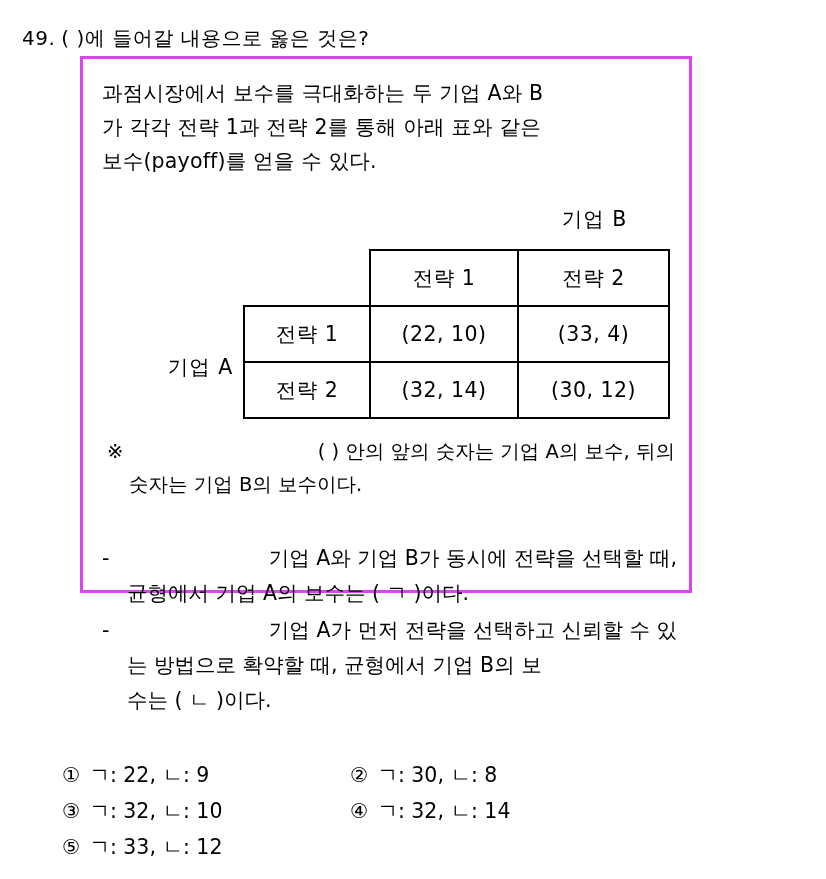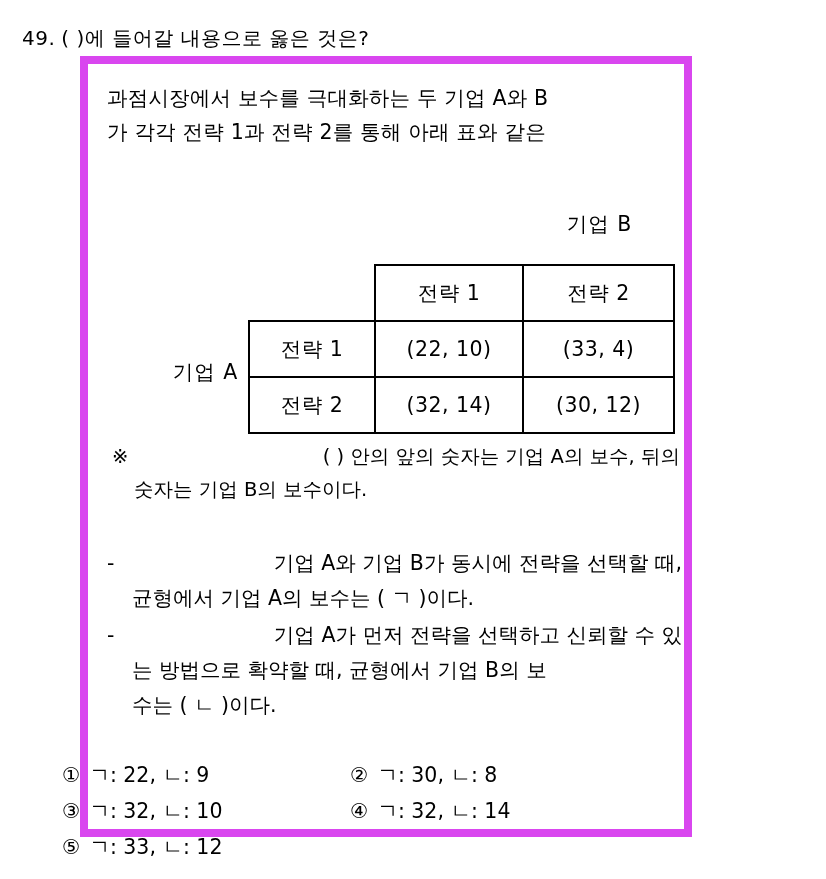--- a/index.html
+++ b/index.html
@@ -27,22 +27,22 @@
     white-space: nowrap;
   }
   #question-header .qnum { margin-right: 6px; }
 
   
   #stimulus-box {
     position: absolute;
     left: 80px;
     top: 56px;
     width: 612px;
-    height: 781px;
-    border: 8px solid #d946ef;
+    height: 537px;
+    border: 3px solid #d946ef;
     box-sizing: border-box;
     padding-left: 24px;
   }
 
   #intro-paragraph {
     position: absolute;
     left: 19px;
     top: 17px;
     width: 570px;
     font-size: 20.5px;
@@ -80,21 +80,21 @@
     top: 148px;
     width: 155px;
     text-align: center;
     font-size: 20.5px;
     letter-spacing: 1px;
   }
 
   #payoff-table {
     position: absolute;
     left: 160px;
-    top: 54px;
+    top: 44px;
     border-collapse: collapse;
     table-layout: fixed;
   }
   #payoff-table td {
     border: 2px solid #000000;
     text-align: center;
     vertical-align: middle;
     font-size: 20.5px;
     letter-spacing: 0.5px;
     height: 54px;
@@ -177,20 +177,21 @@
 
 <div id="stimulus-box">
 
   <div id="intro-paragraph">
     <span class="l1">
       <span>과점시장에서 보수를 극대화하는 두 기업 A와 B</span>
     </span>
     <span class="l2">
       <span>가 각각 전략 1과 전략 2를 통해 아래 표와 같은</span>
     </span>
+    <span>보수(payoff)를 얻을 수 있다.</span>
   </div>
 
   <div id="matrix-area">
 
     <div id="col-player-label">기업 B</div>
 
     <div id="row-player-label">기업 A</div>
 
     <table id="payoff-table">
       <tbody>

